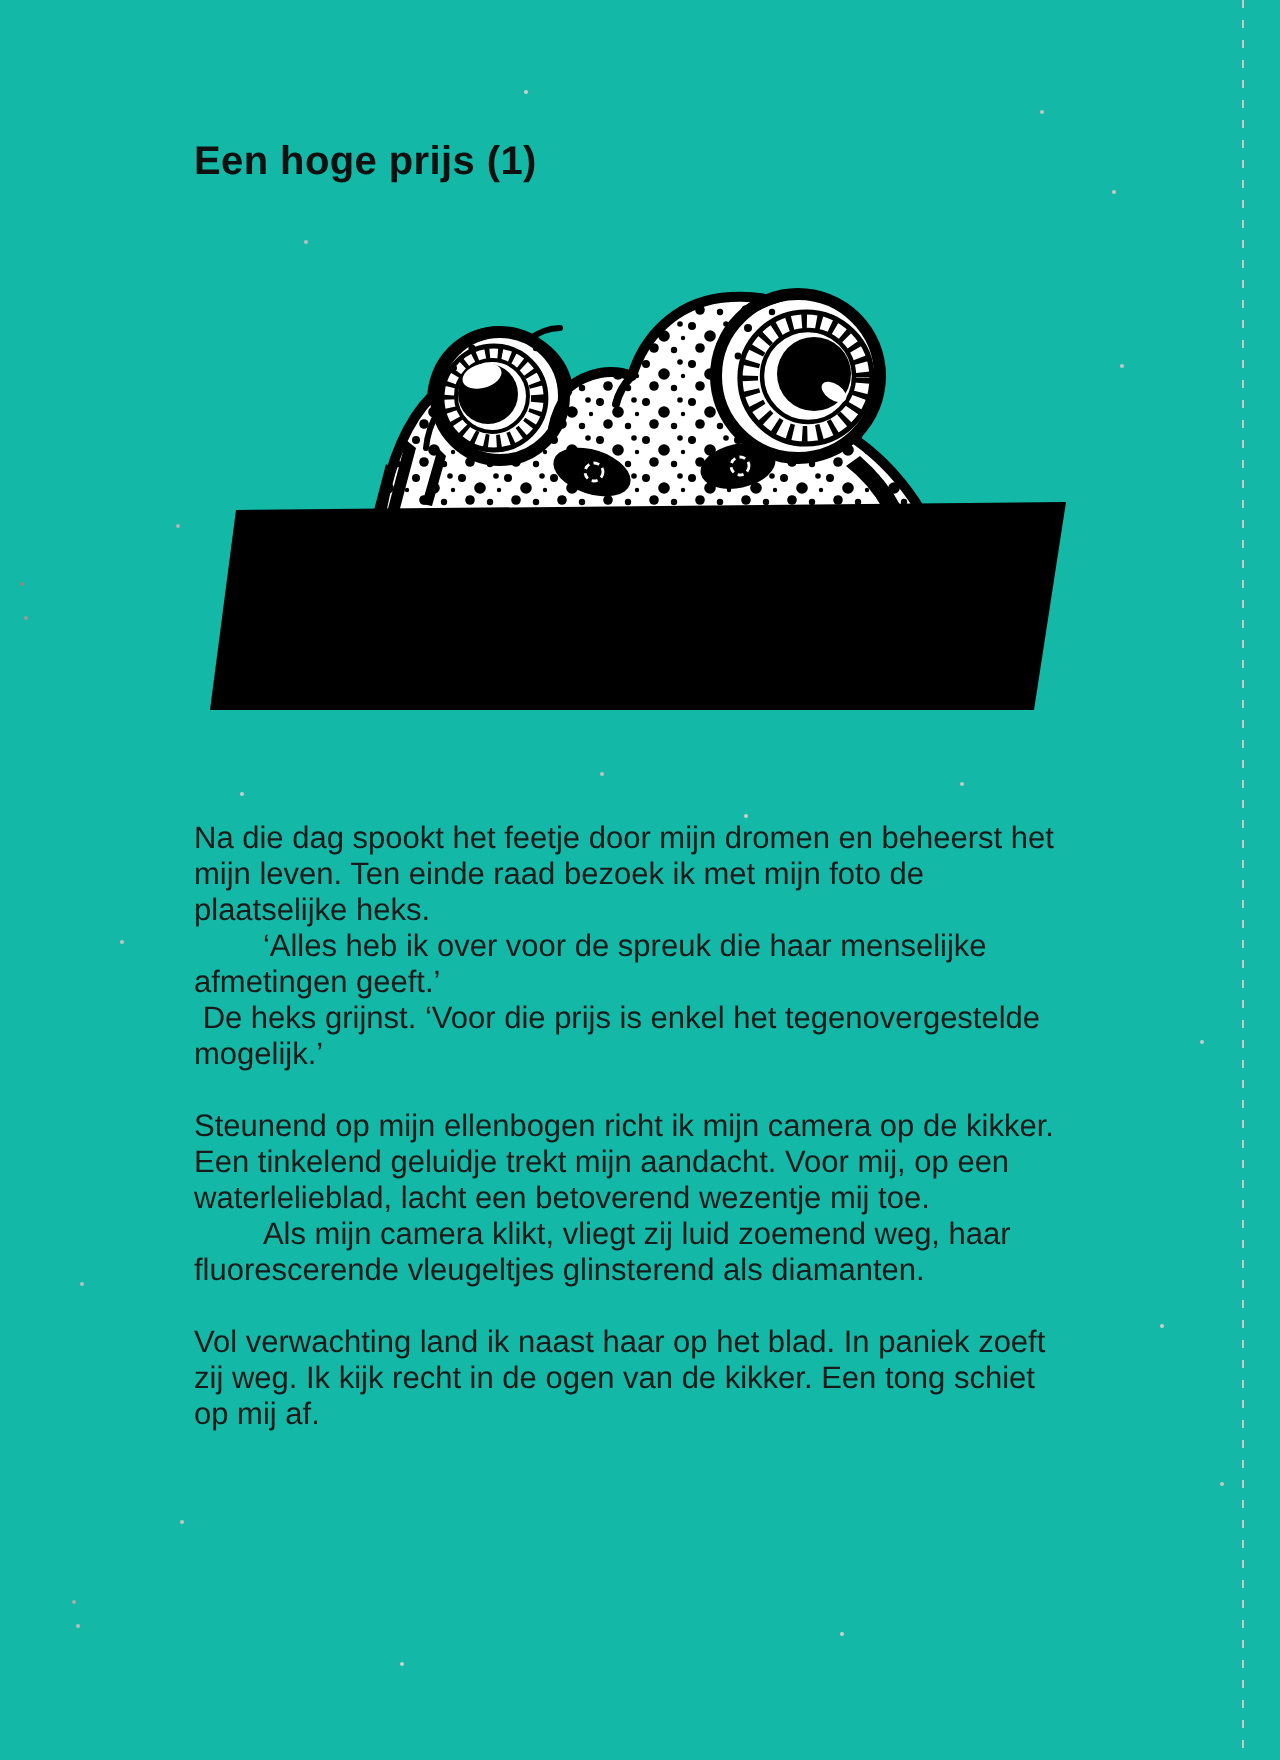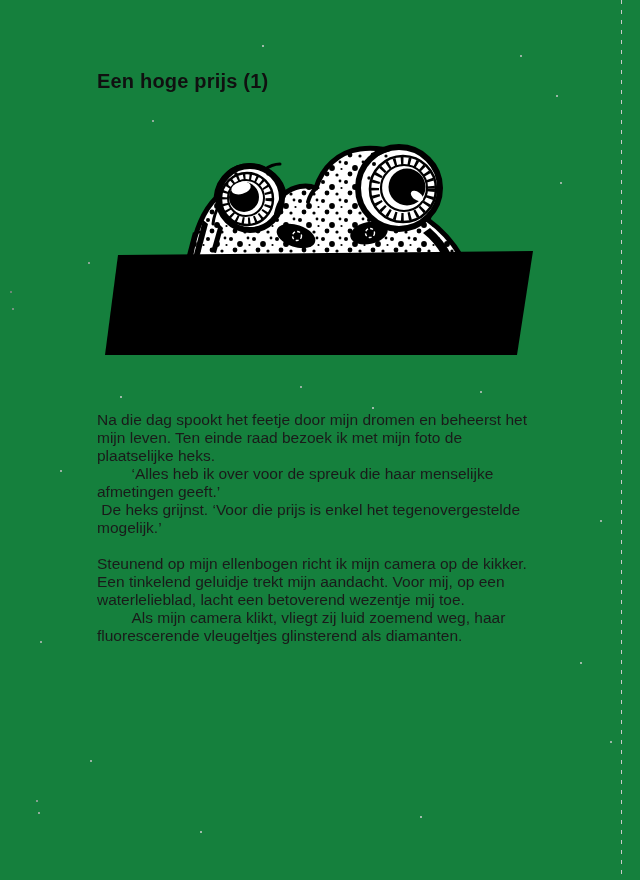--- a/index.html
+++ b/index.html
@@ -1,17 +1,17 @@
 <!DOCTYPE html>
 <html><head>
 <meta charset="utf-8">
 <style>
   html,body{margin:0;padding:0;background:#ffffff;}
   .page{
-    position:relative;width:640px;height:880px;background:#15803d;
+    position:relative;width:640px;height:880px;background:#14b8a6;
     font-family:"Liberation Sans", sans-serif;overflow:hidden;color:#1a1a1a;
   }
   .title{
     position:absolute;left:97px;top:70px;margin:0;
     font-size:20px;font-weight:bold;color:#101010;letter-spacing:.2px;
   }
   .body-text{
     position:absolute;left:97px;top:411px;width:466px;
     font-size:15.5px;line-height:18px;color:#1a1a1a;
   }
@@ -125,15 +125,18 @@
 plaatselijke heks.
         ‘Alles heb ik over voor de spreuk die haar menselijke
 afmetingen geeft.’
  De heks grijnst. ‘Voor die prijs is enkel het tegenovergestelde
 mogelijk.’</p>
     <p class="para">Steunend op mijn ellenbogen richt ik mijn camera op de kikker.
 Een tinkelend geluidje trekt mijn aandacht. Voor mij, op een
 waterlelieblad, lacht een betoverend wezentje mij toe.
         Als mijn camera klikt, vliegt zij luid zoemend weg, haar
 fluorescerende vleugeltjes glinsterend als diamanten.</p>
+    <p class="para">Vol verwachting land ik naast haar op het blad. In paniek zoeft
+zij weg. Ik kijk recht in de ogen van de kikker. Een tong schiet
+op mij af.</p>
   </div>
 
 </div>
 
 </body></html>

